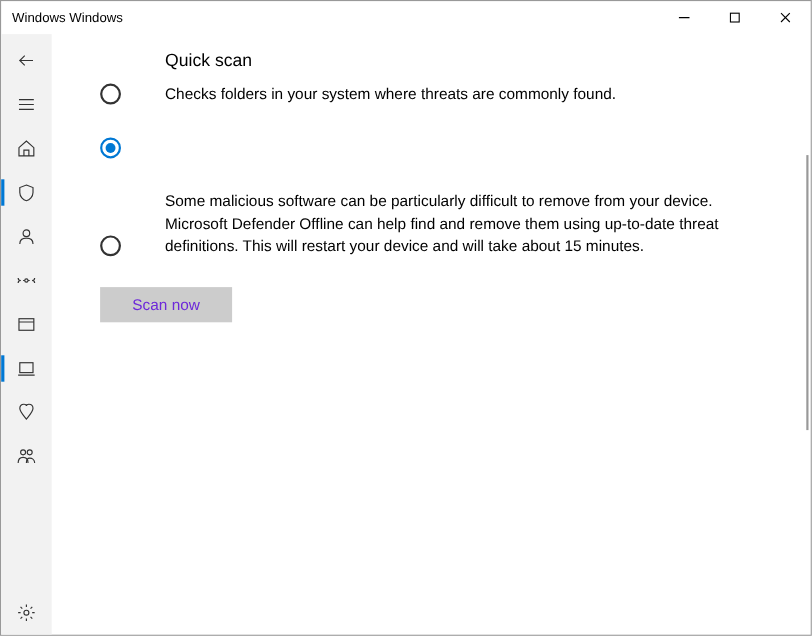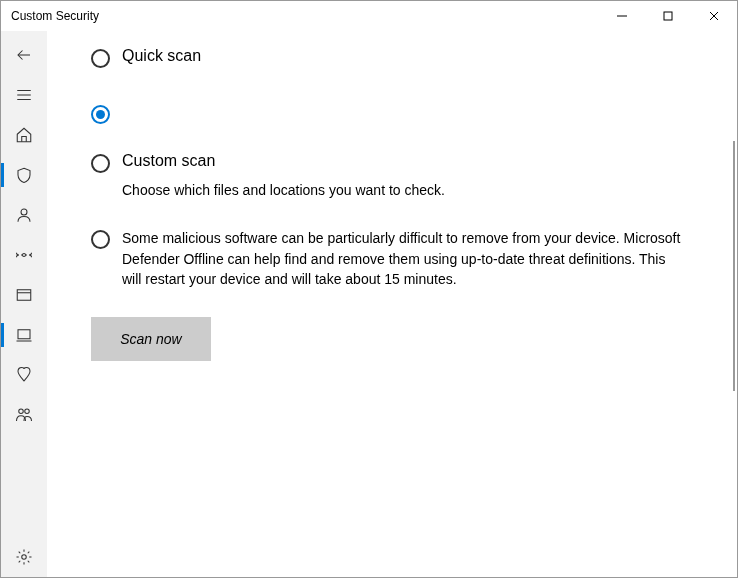--- a/index.html
+++ b/index.html
@@ -63,22 +63,23 @@
     background: #0078d4;
   }
   .main {
     flex: 1;
     padding: 16px 50px 20px 44px;
     overflow-y: auto;
     position: relative;
   }
   .option {
     display: flex;
-    align-items: flex-start;
+    align-items: flex-end;
     margin-bottom: 28px;
+    gap: 28px;
   }
   .radio {
     width: 19px;
     height: 19px;
     border: 2px solid #333;
     border-radius: 50%;
     margin-right: 12px;
     margin-top: 2px;
     flex-shrink: 0;
     display: flex;
@@ -103,44 +104,43 @@
   }
   .opt-desc {
     font-size: 14px;
     color: #000;
     line-height: 1.45;
   }
   .scan-btn {
     margin-left: 0px;
     margin-top: 18px;
     width: 120px;
-    height: 44px;
+    height: 32px;
     background: #cccccc;
     border: none;
     font-size: 14px;
-    color: #000000;
-    display: flex;
-    align-items: center;
-    justify-content: center;
-    font-style: italic;
+    color: #6d28d9;
+    display: flex;
+    align-items: center;
+    justify-content: center;
   }
   .scrollbar-track {
     position: absolute;
     right: 2px;
     top: 140px;
     width: 2px;
     height: 250px;
     background: #999;
   }
 </style>
 </head>
 <body>
 
 <div class="titlebar">
-  <span class="title">Custom Security</span>
+  <span class="title">Windows Windows</span>
   <div class="winbtn">
     <svg viewBox="0 0 10 10" width="10" height="10">
         <line x1="0" y1="5" x2="10" y2="5" stroke="#000" stroke-width="1"></line>
       </svg>
   </div>
   <div class="winbtn">
     <svg viewBox="0 0 10 10" width="10" height="10">
         <rect x="1" y="1" width="8" height="8" fill="none" stroke="#000" stroke-width="1"></rect>
       </svg>
   </div>
@@ -237,36 +237,30 @@
         </svg>
     </div>
   </div>
 
   <div class="main">
 
     <div class="option">
       <div class="radio"></div>
       <div class="opt-body">
         <div class="opt-title">Quick scan</div>
+        <div class="opt-desc">Checks folders in your system where threats are commonly found.</div>
       </div>
     </div>
 
     <div class="option">
       <div class="radio selected"></div>
       <div class="opt-body">
       </div>
     </div>
 
-    <div class="option">
-      <div class="radio"></div>
-      <div class="opt-body">
-        <div class="opt-title">Custom scan</div>
-        <div class="opt-desc">Choose which files and locations you want to check.</div>
-      </div>
-    </div>
 
     <div class="option">
       <div class="radio"></div>
       <div class="opt-body">
         <div class="opt-desc">Some malicious software can be particularly difficult to remove from your device. Microsoft Defender Offline can help find and remove them using up-to-date threat definitions. This will restart your device and will take about 15 minutes.</div>
       </div>
     </div>
 
     <button class="scan-btn">Scan now</button>
 

